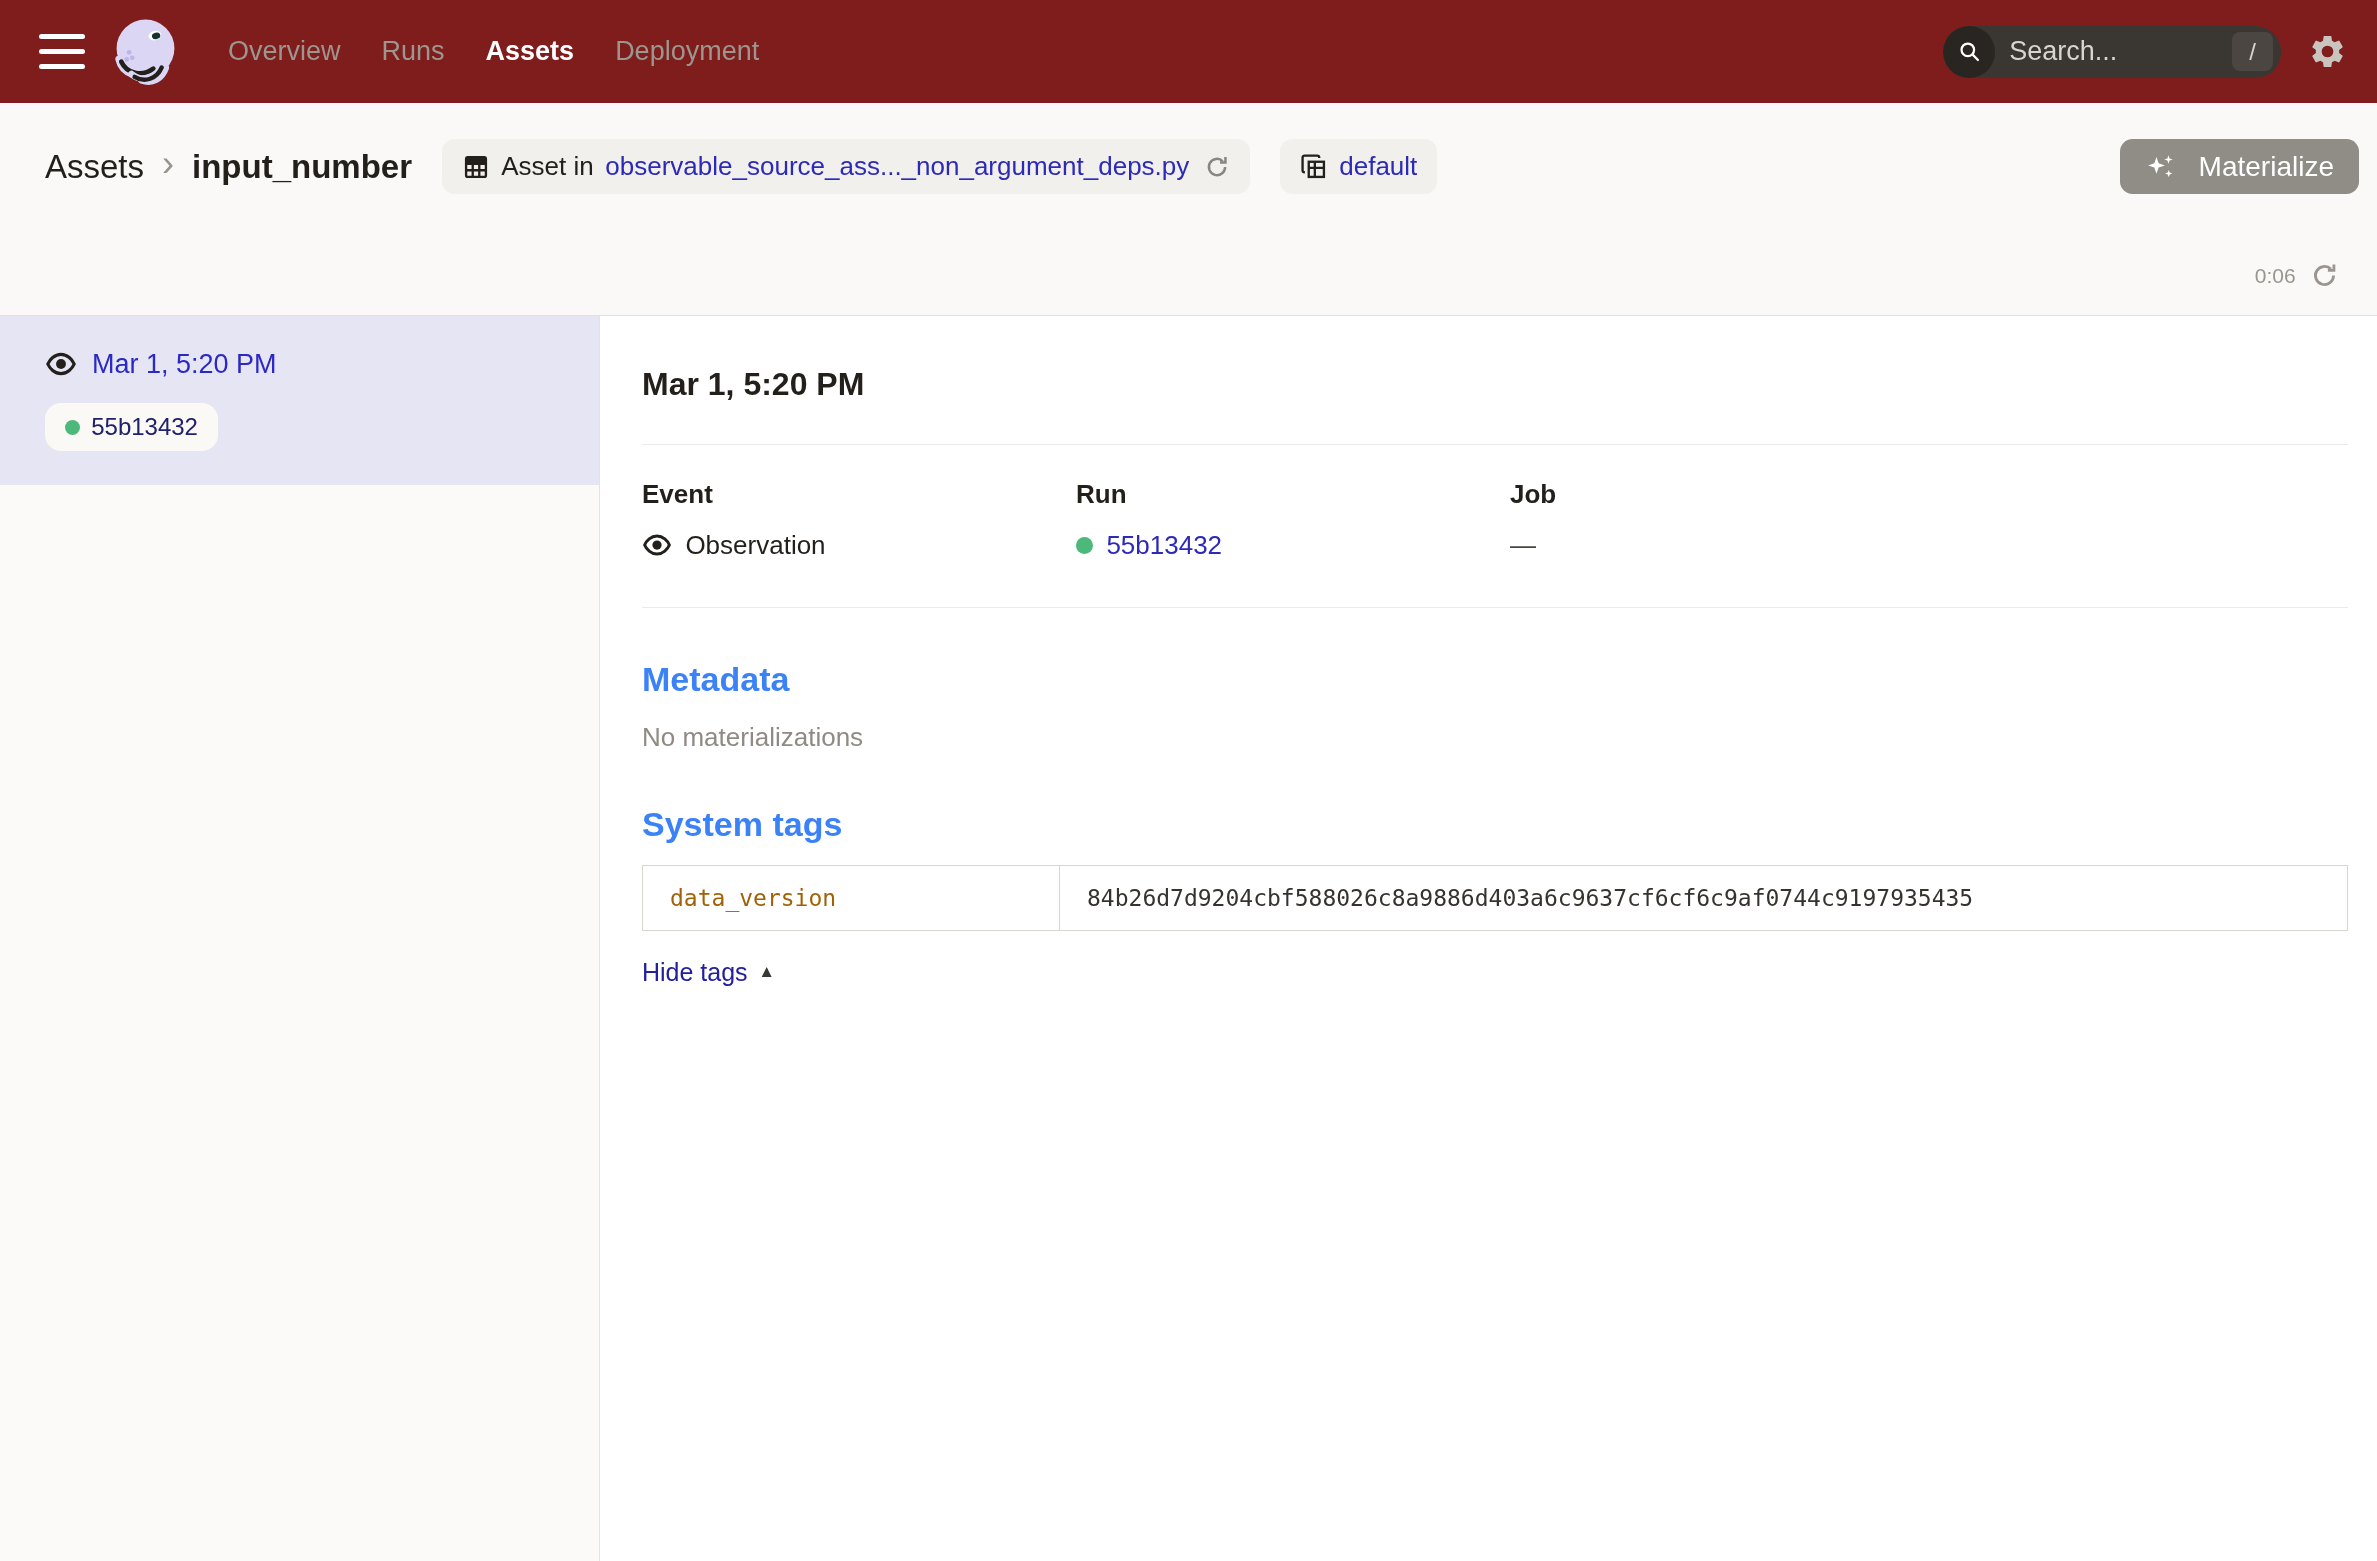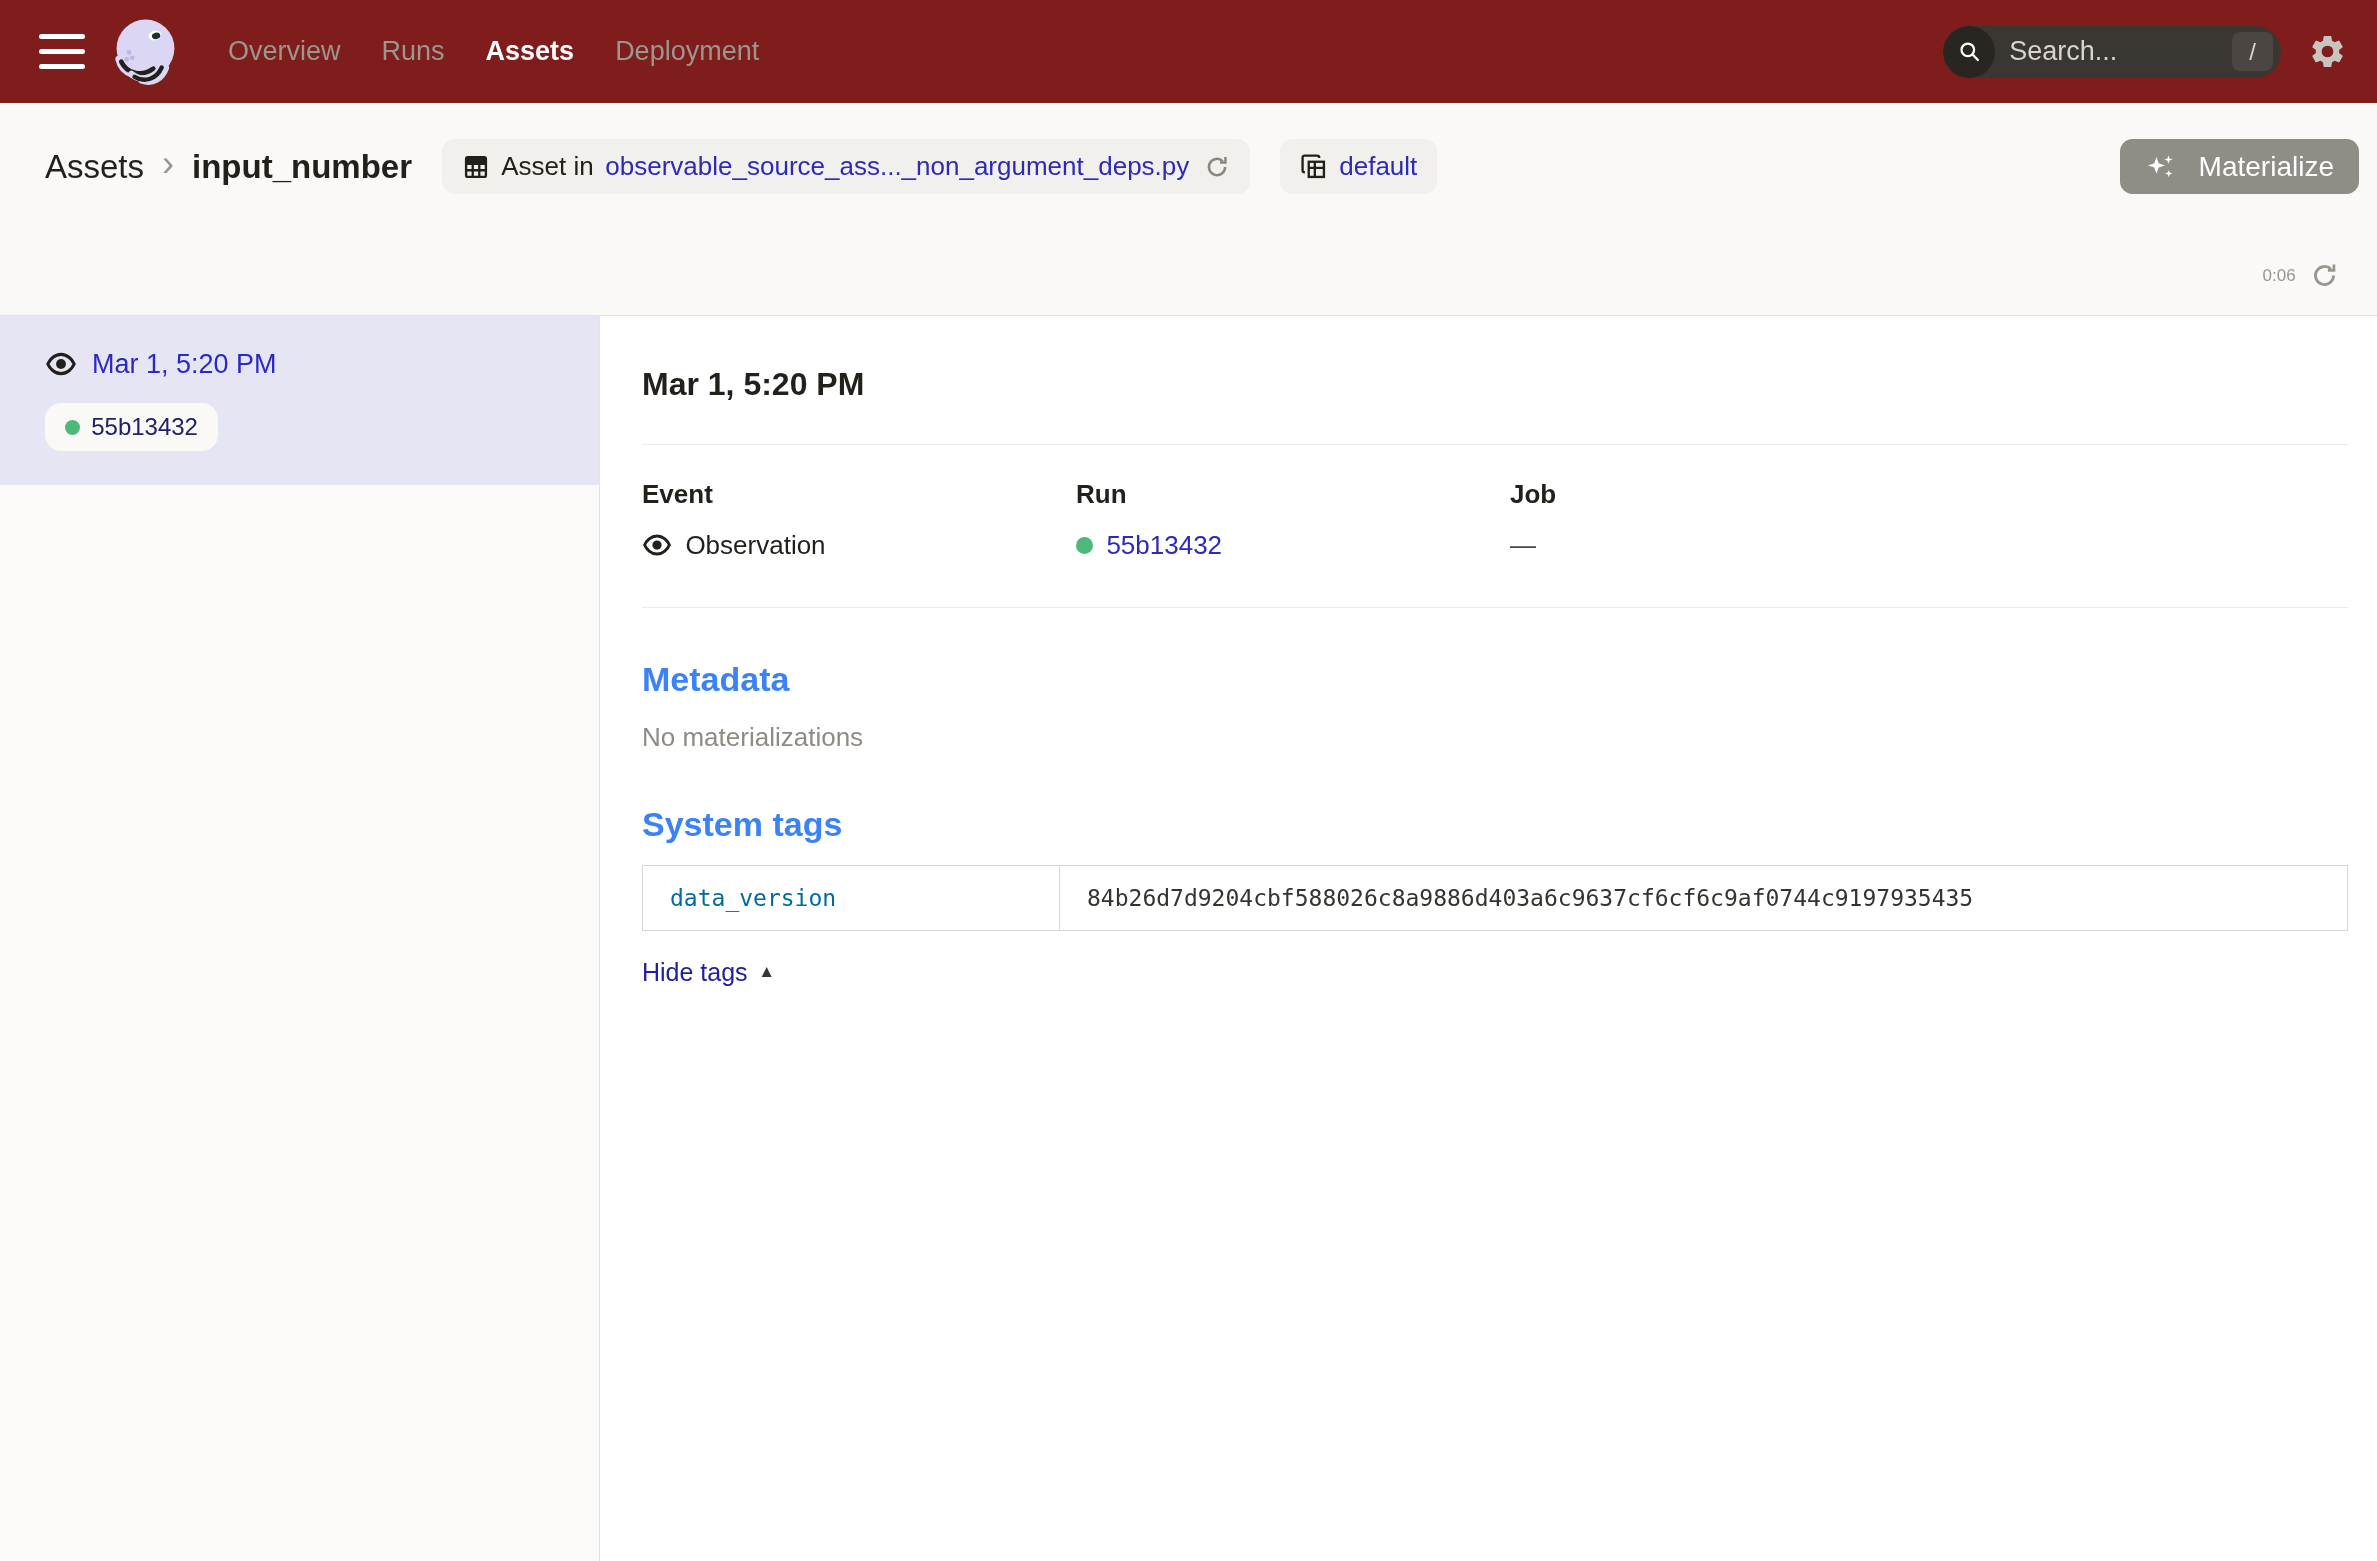--- a/index.html
+++ b/index.html
@@ -50,21 +50,21 @@
   .pill a, .pill .link { color:#2D2AB8; text-decoration:none; cursor:pointer; }
   .pill .reload { display:flex; align-items:center; cursor:pointer; margin-left:3.6px; }
   .materialize {
     margin-left:auto; background:#908D87; border:none; color:#FFFFFF; height:55px;
     border-radius:12.5px; padding:0 25px; font-size:28px; font-family:inherit;
     display:flex; align-items:center; gap:22px; cursor:pointer;
   }
   .tabs-row { display:flex; gap:43px; padding:0 45px; margin-top:43px; }
   .tab { font-size:27px; font-weight:500; color:#3A3631; padding:23px 1.8px 17px 1.8px; border-bottom:5.4px solid transparent; cursor:pointer; margin-bottom:-0.9px; }
   .tab.active { color:#4A46D6; border-bottom-color:#4A46D6; }
-  .timer { position:absolute; right:38px; bottom:25px; display:flex; align-items:center; gap:14.3px; color:#9B958F; font-size:17px; }
+  .timer { position:absolute; right:38px; bottom:25px; display:flex; align-items:center; gap:14.3px; color:#9B958F; font-size:21px; }
   .timer .reload { display:flex; align-items:center; cursor:pointer; }
 
   
   .content { flex:1; display:flex; min-height:0; }
   .sidebar { width:600px; background:#FBFAF8; border-right:0.9px solid #E5E3E0; flex-shrink:0; }
   .event-item { background:#E6E5F3; padding:32px 39px 34px 45px; cursor:pointer; }
   .event-item-top { display:flex; align-items:center; gap:15px; color:#2B28C4; font-size:27px; }
   .run-pill {
     margin-top:23px; display:inline-flex; align-items:center; gap:11.6px;
     background:#FAF9F5; border-radius:16px; height:48px; padding:0 19.6px;
@@ -83,21 +83,21 @@
   .col-value .run-link { color:#2D2AB8; cursor:pointer; }
   .col-value.job { color:#4A453F; }
 
   .section-heading { margin-top:52px; font-size:34px; font-weight:700; color:#3b82f6; }
   .empty-text { margin-top:23px; font-size:26px; color:#8F8A83; }
 
   .tags-table { margin-top:21.4px; border:0.9px solid #D9D6D2; display:flex; width:100%; background:#FFFFFF; }
   .tag-key {
     width:417px; flex-shrink:0; border-right:0.9px solid #D9D6D2; padding:0 27px;
     height:64px; display:flex; align-items:center;
-    font-family:"DejaVu Sans Mono", monospace; font-size:23px; color:#0369a1;
+    font-family:"DejaVu Sans Mono", monospace; font-size:23px; color:#a16207;
   }
   .tag-value {
     flex:1; padding:0 27px; height:64px; display:flex; align-items:center;
     font-family:"DejaVu Sans Mono", monospace; font-size:23px; color:#36332E;
     white-space:nowrap; overflow:hidden;
   }
   .hide-tags { margin-top:27px; display:inline-flex; align-items:center; gap:10.7px; font-size:25px; color:#23209E; cursor:pointer; }
   .hide-tags .tri { font-size:17px; color:#3A3631; }
 
   .icon { display:inline-flex; flex-shrink:0; }

